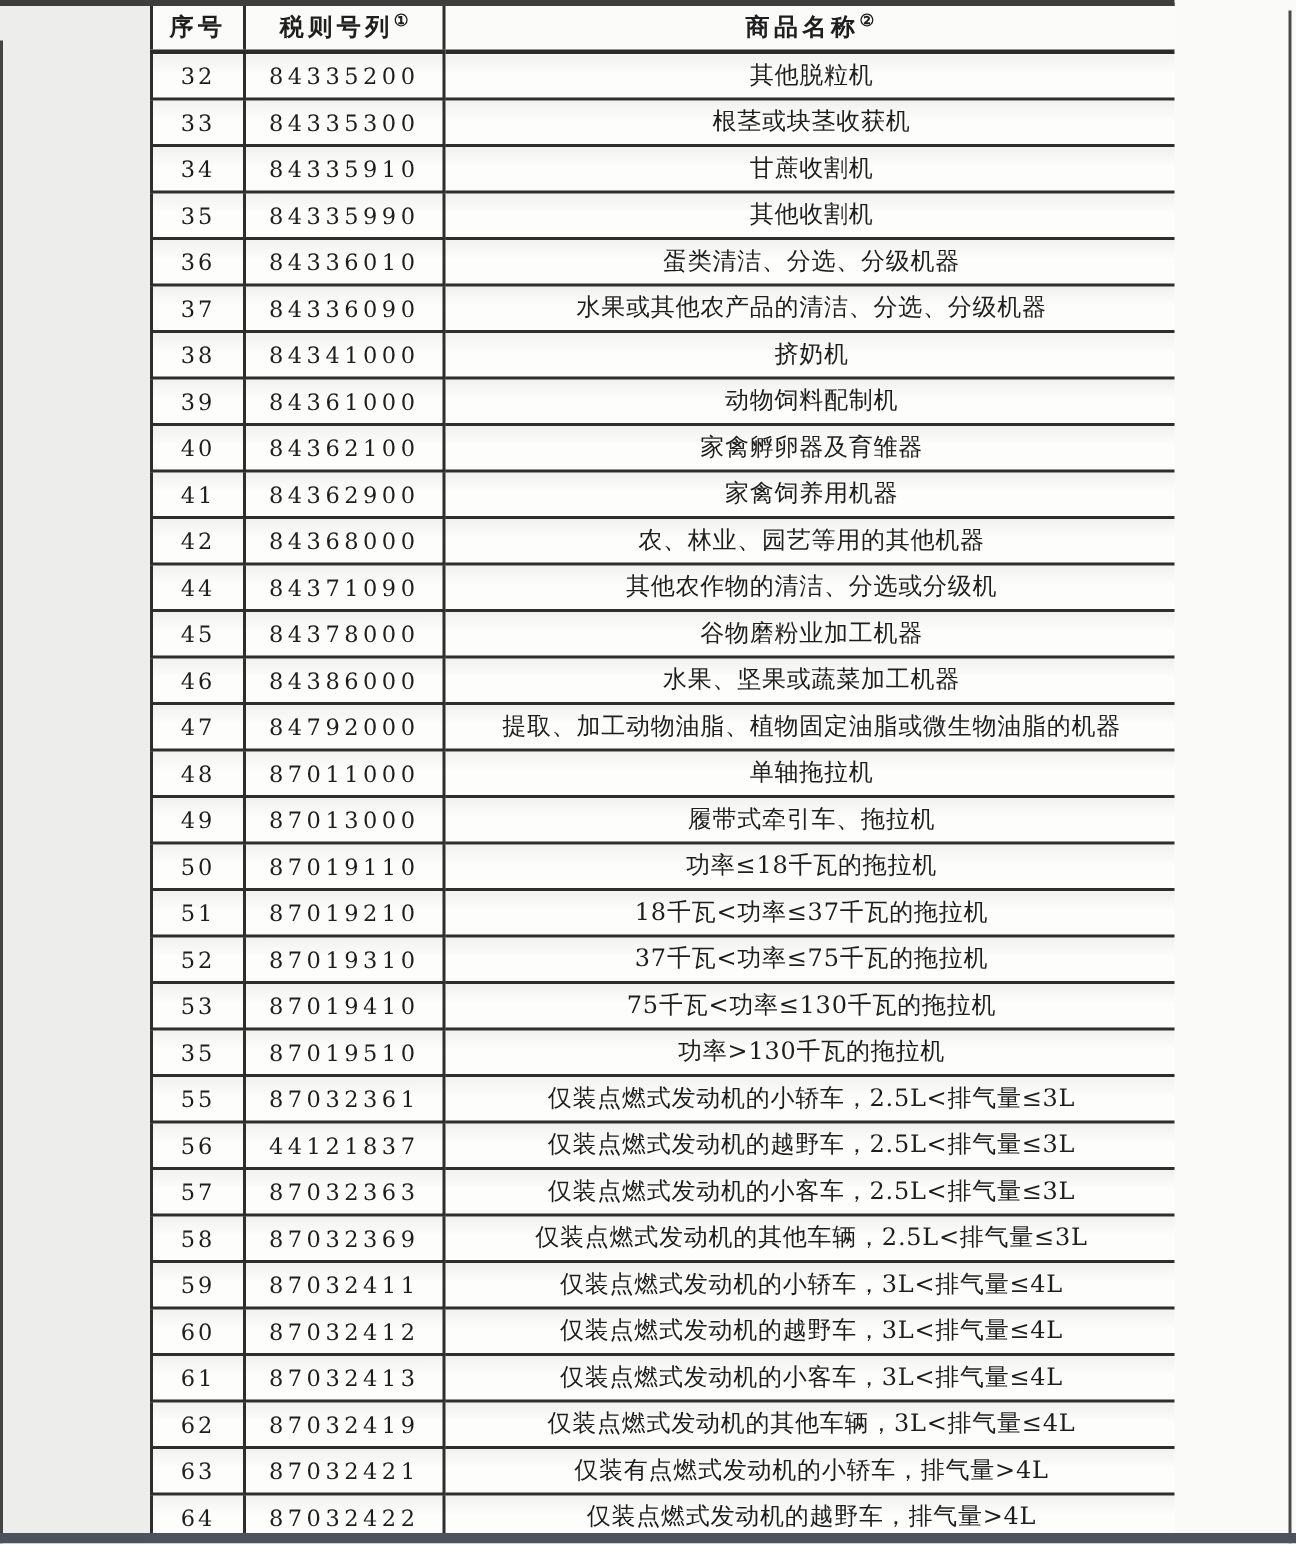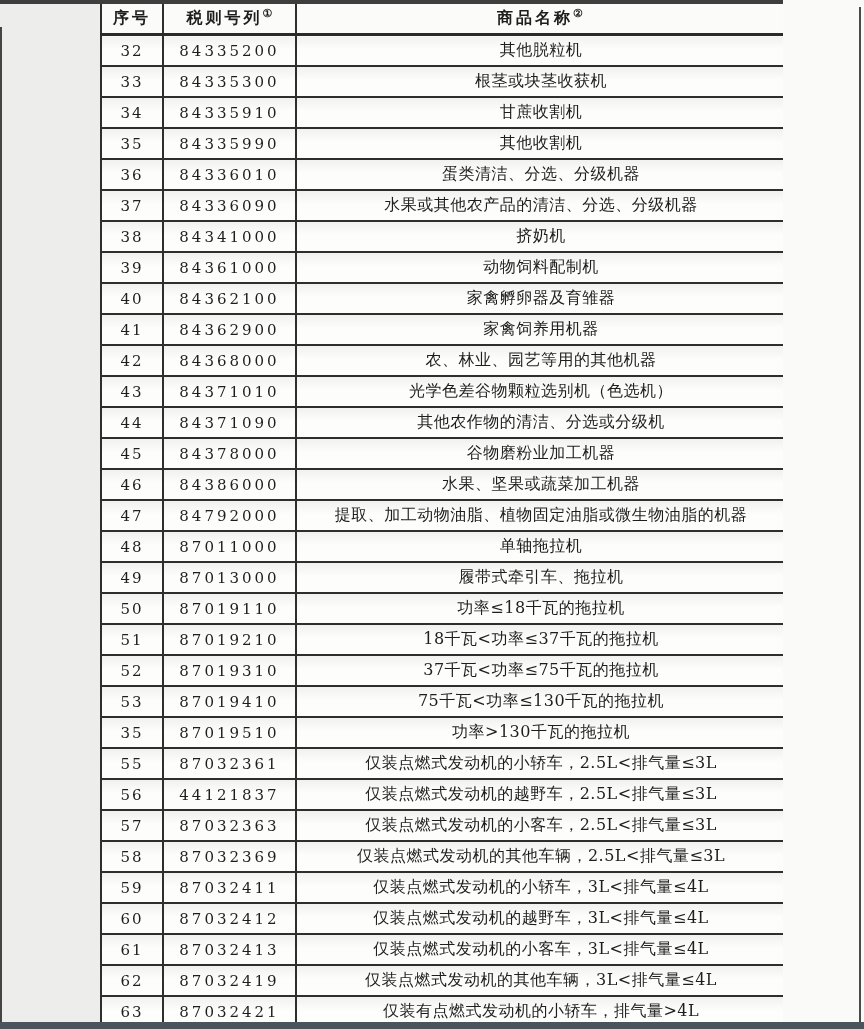--- a/index.html
+++ b/index.html
@@ -163,25 +163,20 @@
       <td class="c1">41</td>
       <td class="c2">84362900</td>
       <td class="c3">家禽饲养用机器</td>
     </tr>
         <tr>
       <td class="c1">42</td>
       <td class="c2">84368000</td>
       <td class="c3">农、林业、园艺等用的其他机器</td>
     </tr>
         <tr>
-      <td class="c1">43</td>
-      <td class="c2">84371010</td>
-      <td class="c3">光学色差谷物颗粒选别机（色选机）</td>
-    </tr>
-        <tr>
       <td class="c1">44</td>
       <td class="c2">84371090</td>
       <td class="c3">其他农作物的清洁、分选或分级机</td>
     </tr>
         <tr>
       <td class="c1">45</td>
       <td class="c2">84378000</td>
       <td class="c3">谷物磨粉业加工机器</td>
     </tr>
         <tr>

